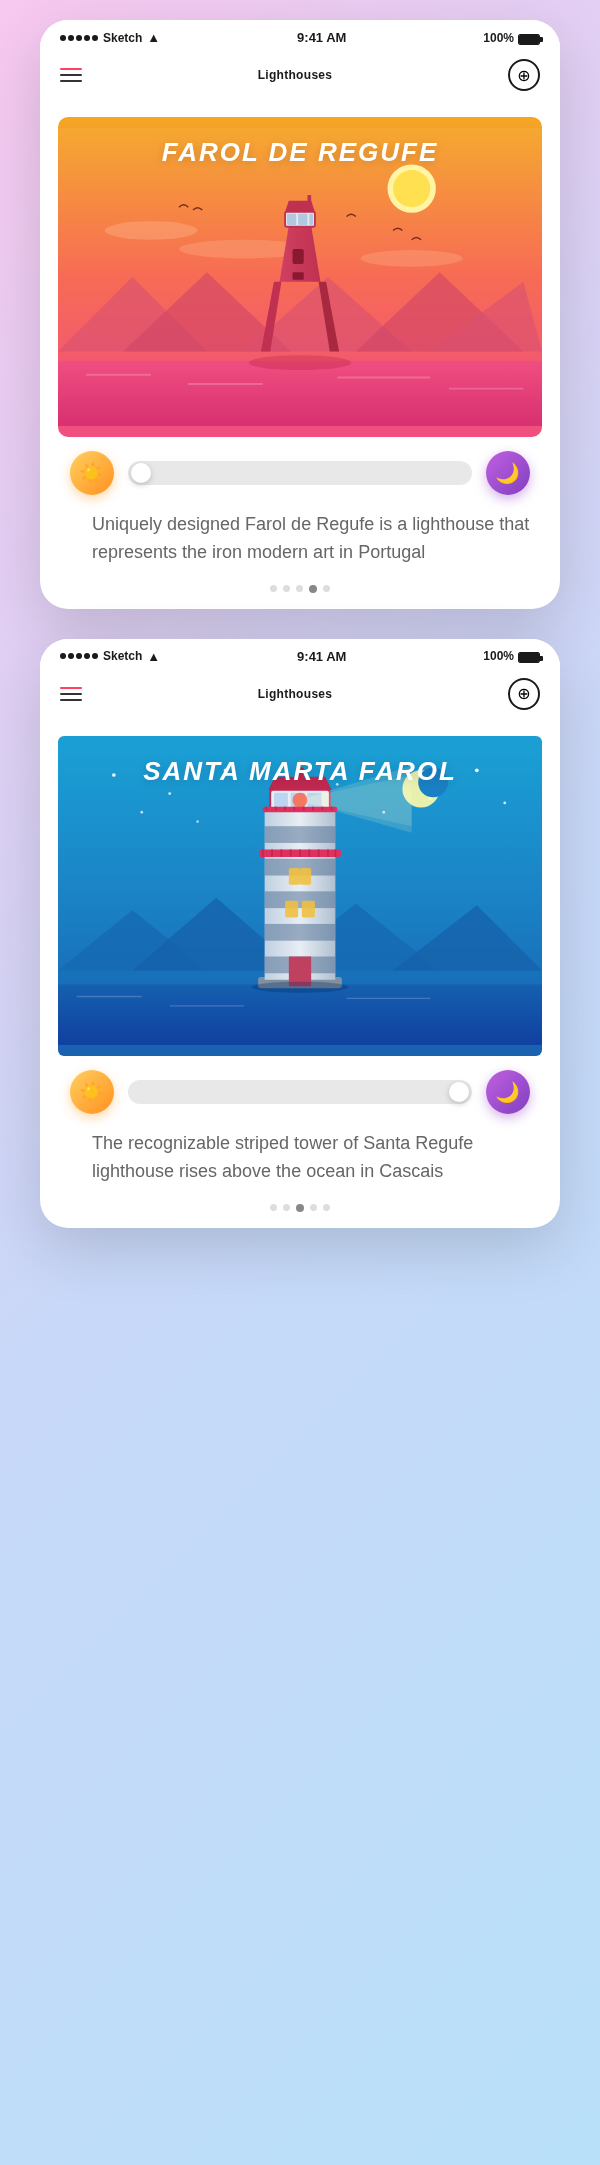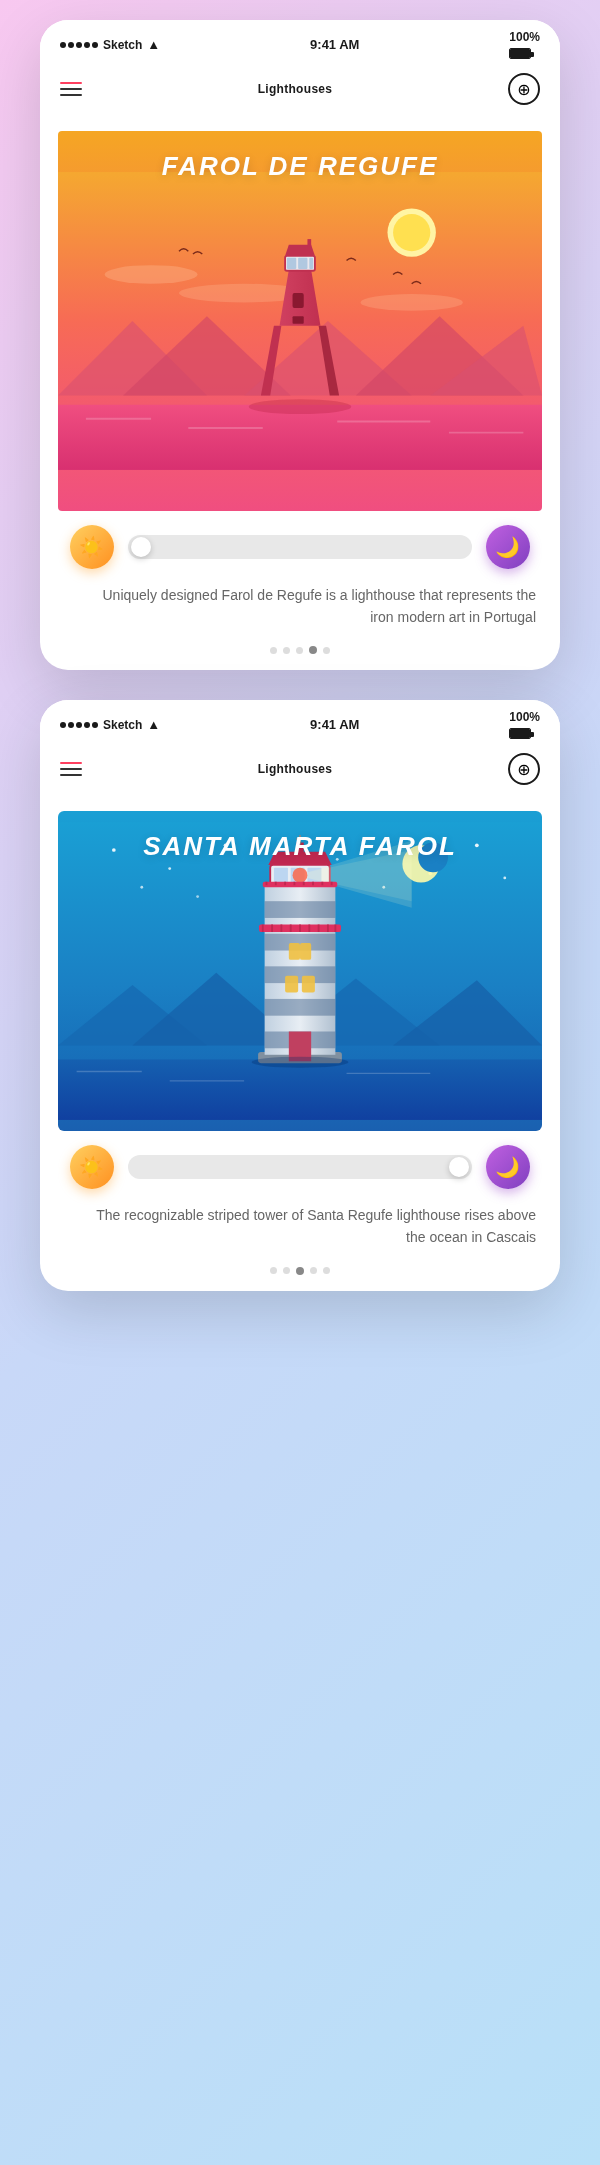--- a/index.html
+++ b/index.html
@@ -44,21 +44,21 @@
       display: flex; gap: 2px; align-items: center;
     }
     .dot-signal {
       width: 6px; height: 6px; border-radius: 50%; background: #1a1a1a;
     }
     .wifi-icon {
       font-size: 13px;
     }
     .status-center { font-size: 13px; font-weight: 600; }
     .status-right {
-      display: flex; align-items: flex-start; gap: 4px; flex-direction: column;
+      display: flex; align-items: flex-end; gap: 4px;
     }
     .battery-bar {
       width: 22px; height: 11px; border: 1.5px solid #1a1a1a; border-radius: 2px; position: relative;
     }
     .battery-bar::after {
       content: '';
       position: absolute; right: -4px; top: 2.5px;
       width: 3px; height: 5px; background: #1a1a1a; border-radius: 0 1px 1px 0;
     }
     .battery-fill {
@@ -89,25 +89,25 @@
     }
     .compass-icon {
       width: 32px; height: 32px; border: 2px solid #1a1a1a; border-radius: 50%;
       display: flex; align-items: center; justify-content: center;
       font-size: 16px;
     }
 
     
     .card-image-farol {
       width: 100%;
-      height: 380px;
+      height: 320px;
       background: linear-gradient(180deg, #f5a623 0%, #f76b60 60%, #f04e80 100%);
       position: relative;
       overflow: hidden;
-      border-radius: 4px;
+      border-radius: 10px;
       margin: 0 0 0 0;
     }
     .card-wrapper {
       padding: 14px 18px 0;
     }
     .card-image-santa {
       width: 100%;
       height: 320px;
       background: linear-gradient(180deg, #1a9fd4 0%, #1a80c4 60%, #1a60b0 100%);
       position: relative;
@@ -166,24 +166,24 @@
       position: absolute;
       top: 2px;
       box-shadow: 0 2px 6px rgba(0,0,0,0.2);
     }
     .toggle-thumb.left { left: 3px; }
     .toggle-thumb.right { right: 3px; }
 
     
     .card-desc {
       padding: 8px 24px 14px;
-      font-size: 14px;
+      font-size: 18px;
       color: #666;
       line-height: 1.55;
-      text-align: right;
+      text-align: left;
       margin-left: 28px;
     }
 
     
     .dots-row {
       display: flex;
       justify-content: center;
       align-items: center;
       gap: 6px;
       padding: 4px 0 16px;

